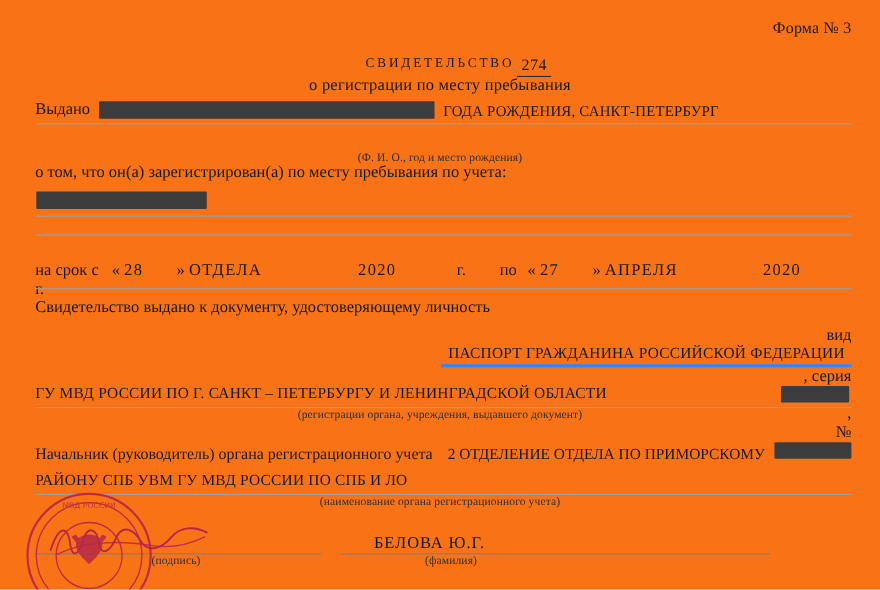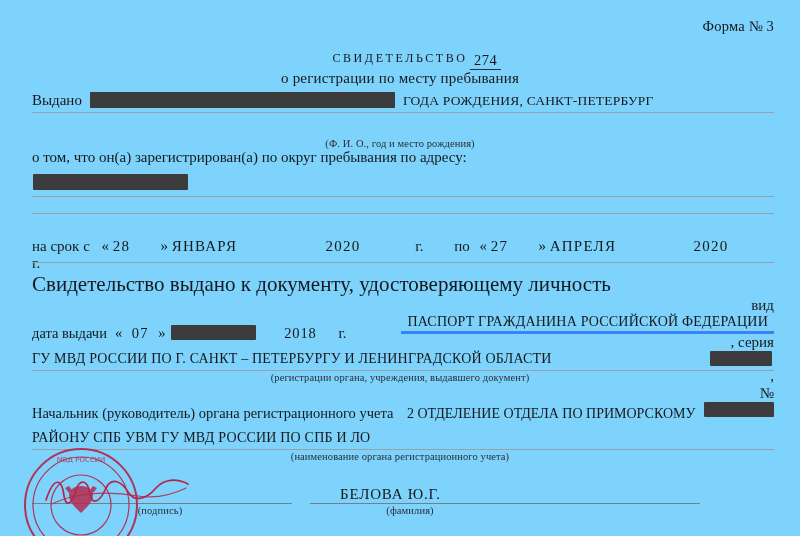--- a/index.html
+++ b/index.html
@@ -11,21 +11,21 @@
     height: 536px;
     background: #ffffff;
     font-family: "Liberation Serif", serif;
     color: #16181c;
     overflow: hidden;
     position: relative;
   }
   .page {
     position: absolute;
     inset: 0;
-    background: #7dd3fc;
+    background: #f97316;
   }
   .form-no {
     position: absolute;
     right: 26px;
     top: 18px;
     font-size: 14.5px;
     letter-spacing: .2px;
   }
   .title-block {
     position: absolute;
@@ -123,21 +123,21 @@
   #line-term { top: 238px; font-size: 15px; }
   #line-term .seg { display: inline-block; }
   #line-term .val {
     display: inline-block;
     text-align: left;
     letter-spacing: 1.2px;
   }
   #rule-term { top: 262px; }
 
   
-  #line-doc-head { top: 272px; font-size: 21px; }
+  #line-doc-head { top: 272px; font-size: 15px; }
   #line-doc { top: 297px; font-size: 14px; display: flex; align-items: flex-end; flex-direction: column; }
   #line-doc .doc-name {
     letter-spacing: .2px;
     border-bottom: 3px solid #3b82f6;
     padding: 0 6px 1px 6px;
   }
   #line-doc .series-redact { width: 62px; height: 15px; margin: 0 2px 2px 4px; }
   #line-doc .num-redact { width: 70px; height: 15px; margin: 0 0 2px 6px; }
   #line-date { top: 325px; font-size: 14.5px; display: flex; align-items: flex-end; }
   #line-date .date-redact { width: 85px; height: 15px; margin: 0 6px 2px 6px; }
@@ -220,34 +220,34 @@
   </div>
 
   <div class="row" id="line-issued">
     <span class="label">Выдано</span>
     <span class="redacted name-redact"></span>
     <span class="dob-text">ГОДА РОЖДЕНИЯ, САНКТ-ПЕТЕРБУРГ</span>
   </div>
   <div class="rule" id="rule-issued"></div>
   <div class="caption" id="cap-issued">(Ф. И. О., год и место рождения)</div>
 
-  <div class="row" id="line-about">о том, что он(а) зарегистрирован(а) по округ пребывания по адресу:</div>
+  <div class="row" id="line-about">о том, что он(а) зарегистрирован(а) по месту пребывания по учета:</div>
 
   <div class="row" id="line-address">
     <span class="redacted addr-redact"></span>
   </div>
   <div class="rule" id="rule-address"></div>
   <div class="rule" id="rule-address2"></div>
 
   <div class="row" id="line-term">
     <span class="seg">на срок с</span>
     <span class="seg" style="margin-left:8px">«</span>
     <span class="val" style="width:44px">28</span>
     <span class="seg">»</span>
-    <span class="val" style="width:150px">ЯНВАРЯ</span>
+    <span class="val" style="width:150px">ОТДЕЛА</span>
     <span class="val" style="width:86px">2020</span>
     <span class="seg">г.</span>
     <span class="seg" style="margin-left:27px">по</span>
     <span class="seg" style="margin-left:6px">«</span>
     <span class="val" style="width:44px">27</span>
     <span class="seg">»</span>
     <span class="val" style="width:140px">АПРЕЛЯ</span>
     <span class="val" style="width:74px">2020</span>
     <span class="seg">г.</span>
   </div>
@@ -258,29 +258,20 @@
   <div class="row" id="line-doc">
     <span style="font-size:15px">вид</span>
     <span class="doc-name">ПАСПОРТ ГРАЖДАНИНА РОССИЙСКОЙ ФЕДЕРАЦИИ</span>
     <span style="font-size:15px">, серия</span>
     <span class="redacted series-redact"></span>
     <span style="font-size:15px">,</span>
     <span style="font-size:15px;margin-left:36px">№</span>
     <span class="redacted num-redact"></span>
   </div>
 
-  <div class="row" id="line-date">
-    <span>дата выдачи</span>
-    <span style="margin-left:8px">«</span>
-    <span style="display:inline-block;width:36px;text-align:center;letter-spacing:1.2px">07</span>
-    <span>»</span>
-    <span class="redacted date-redact"></span>
-    <span style="display:inline-block;width:76px;text-align:center;letter-spacing:.8px">2018</span>
-    <span>г.</span>
-  </div>
 
   <div class="row" id="line-organ">ГУ  МВД  РОССИИ  ПО  Г. САНКТ – ПЕТЕРБУРГУ  И  ЛЕНИНГРАДСКОЙ ОБЛАСТИ</div>
   <div class="rule" id="rule-organ"></div>
   <div class="caption" id="cap-organ">(регистрации органа, учреждения, выдавшего документ)</div>
 
   <div class="row" id="line-chief">
     <span>Начальник (руководитель) органа регистрационного учета</span>
     <span style="margin-left:10px;font-size:14px">2 ОТДЕЛЕНИЕ ОТДЕЛА  ПО ПРИМОРСКОМУ</span>
   </div>
   <div class="row" id="line-chief2">РАЙОНУ  СПБ УВМ  ГУ  МВД РОССИИ  ПО СПБ  И  ЛО</div>

